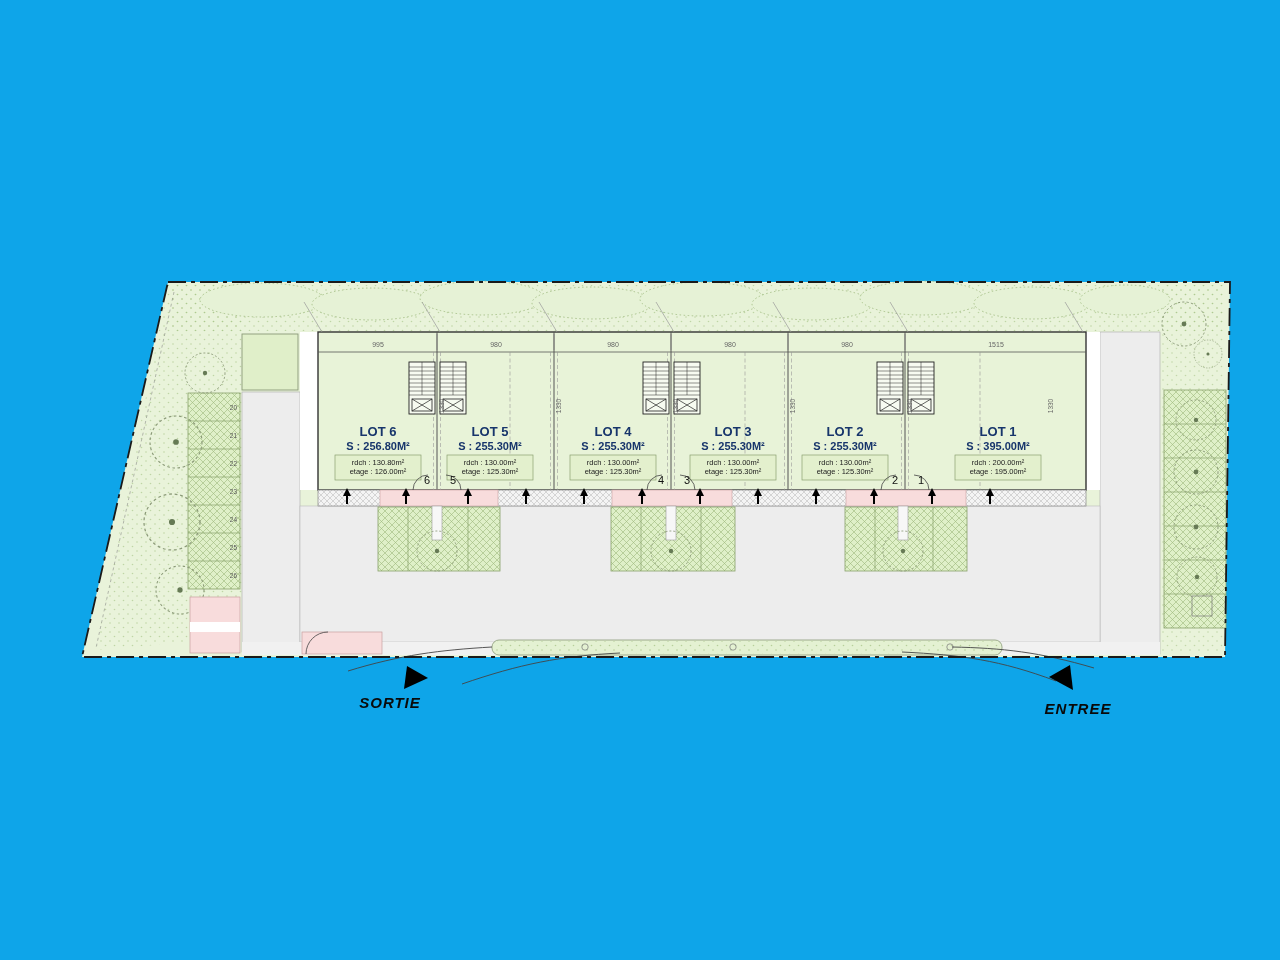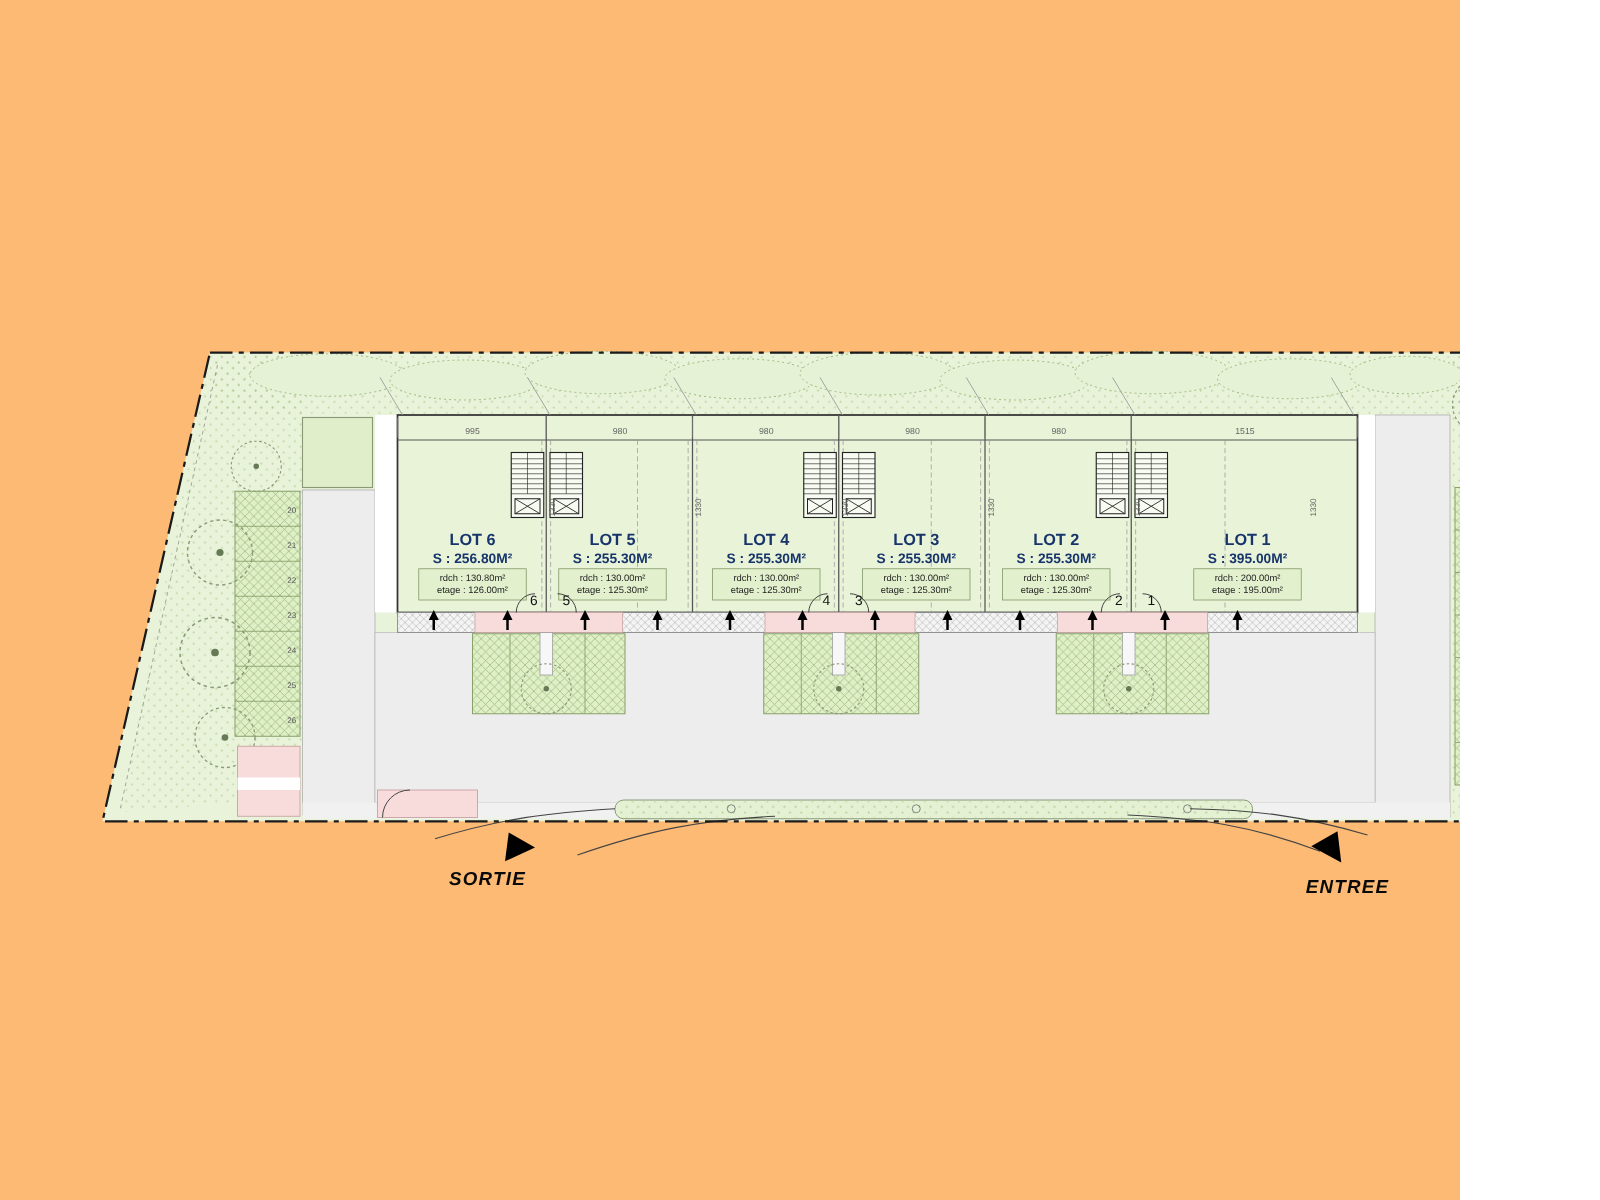--- a/index.html
+++ b/index.html
@@ -1,16 +1,16 @@
 <!DOCTYPE html>
 <html><head>
 <meta charset="utf-8">
 <style>
   html,body{margin:0;padding:0;background:#ffffff;}
-  .canvas{width:1168px;height:960px;position:relative;overflow:hidden;background:#fdba74;}
+  .canvas{width:1280px;height:960px;position:relative;overflow:hidden;background:#0ea5e9;}
   svg{display:block;}
   text{font-family:"Liberation Sans","DejaVu Sans",sans-serif;}
   .mid{text-anchor:middle;}
   .end{text-anchor:end;}
   .lot-title{font-weight:bold;font-size:13px;fill:#17356b;}
   .lot-surface{font-weight:bold;font-size:11px;fill:#17356b;}
   .lot-info{font-size:7.5px;fill:#222;}
   .dim{font-size:7px;fill:#666;}
   .dimv{font-size:6.5px;fill:#666;}
   .pnum{font-size:6.5px;fill:#555;}

